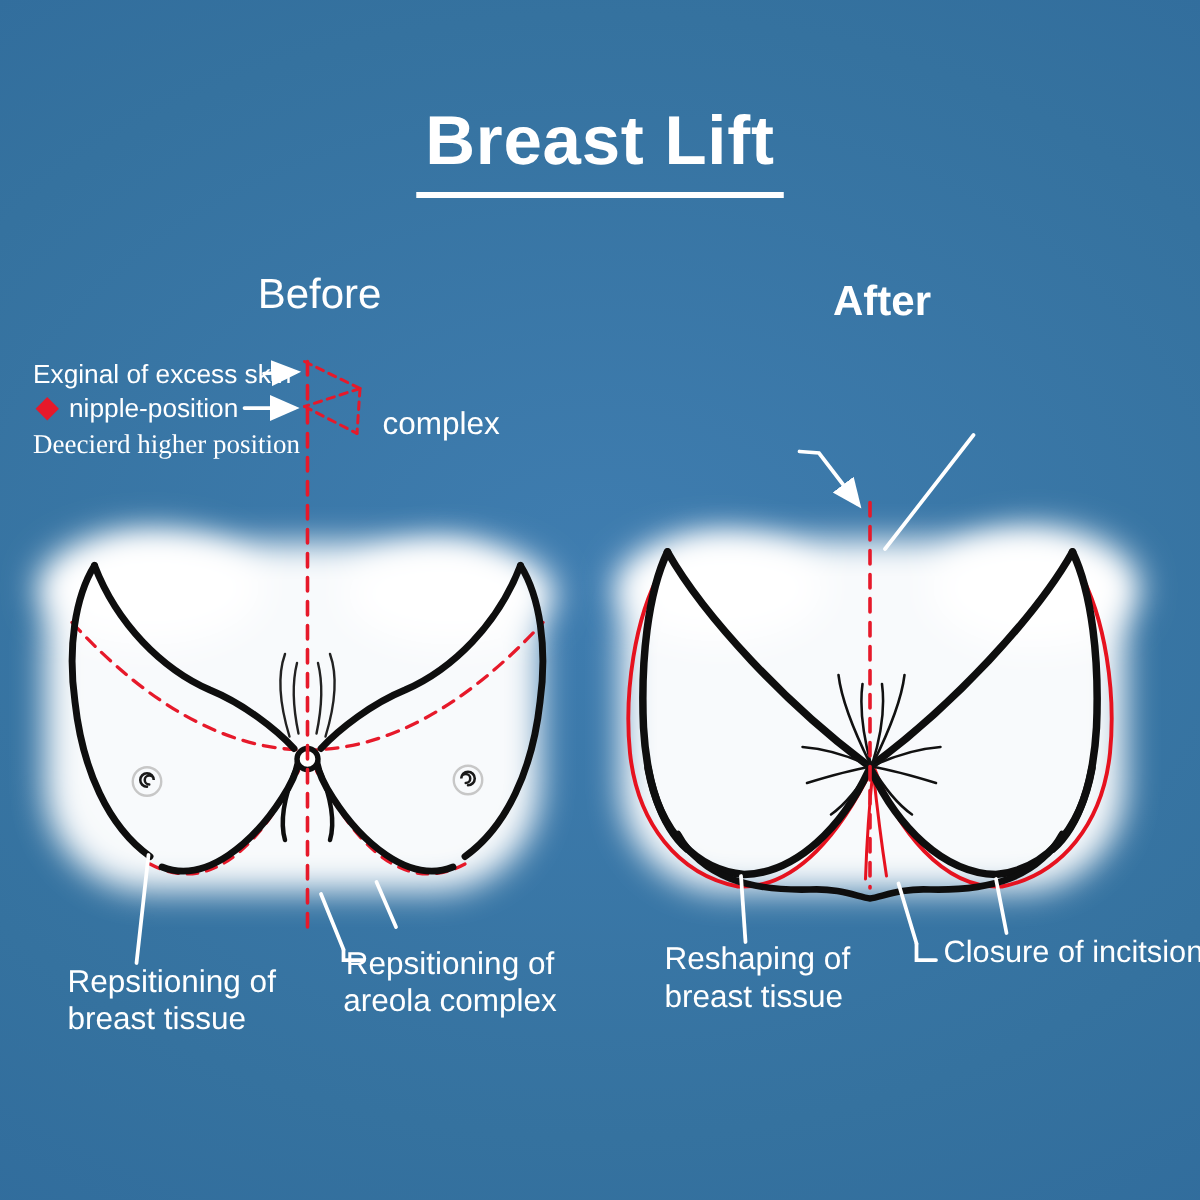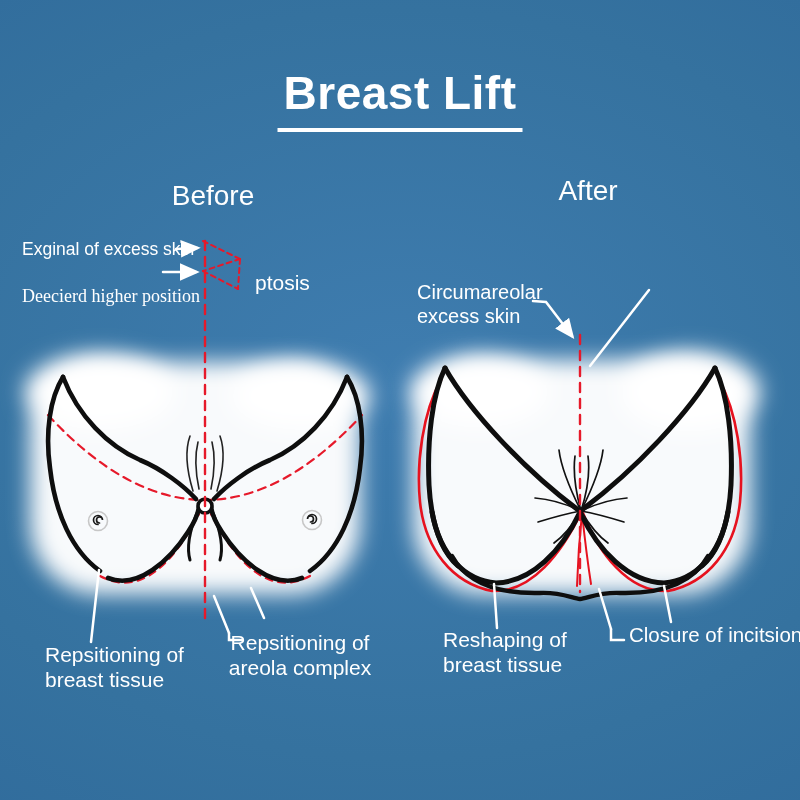--- a/index.html
+++ b/index.html
@@ -16,21 +16,21 @@
   .gfx{position:absolute;left:0;top:0;width:800px;height:800px;}
   .txt{position:absolute;white-space:pre-line;line-height:1.18;color:#fff;}
   .title{
     top:66px;left:50%;transform:translateX(-50%);
     font-size:46px;font-weight:bold;letter-spacing:.5px;
     padding:0 6px 8px 6px;border-bottom:4px solid #fff;
     white-space:nowrap;
   }
   .heading{font-size:28px;transform:translateX(-50%);white-space:nowrap;}
   .h-before{left:213px;top:179px;}
-  .h-after{left:588px;top:174px;}
+  .h-after{left:588px;top:184px;font-weight:bold;}
   .lbl-excess{left:22px;top:239px;font-size:17.5px;white-space:nowrap;}
   .lbl-nipple{left:26px;top:262px;display:flex;align-items:center;gap:9px;font-size:17.5px;white-space:nowrap;}
   .diamond{width:11px;height:11px;background:#e6192a;transform:rotate(45deg);flex:0 0 auto;}
   .lbl-higher{left:22px;top:286px;font-size:18px;white-space:nowrap;font-family:Liberation Serif, serif;}
   .lbl-ptosis{left:255px;top:271px;font-size:21px;}
   .lbl-circum{left:417px;top:281px;font-size:20px;}
   .lbl-repos{left:702px;top:237px;transform:translateX(-50%);font-size:20px;text-align:center;}
   .lbl-breast-tissue{left:45px;top:643px;font-size:21px;}
   .lbl-areola{left:300px;top:631px;transform:translateX(-50%);font-size:21px;text-align:center;}
   .lbl-reshaping{left:443px;top:628px;font-size:21px;}
@@ -159,26 +159,28 @@
     </g>
   </svg>
 
   <div class="txt title">Breast Lift</div>
 
   <div class="txt heading h-before">Before</div>
   <div class="txt heading h-after">After</div>
 
   <div class="txt lbl-excess">Exginal of excess skin</div>
 
+  <div class="txt lbl-nipple">
+    <span class="diamond"></span>
+    <span>nipple-position</span>
+  </div>
 
   <div class="txt lbl-higher">Deecierd higher position</div>
-  <div class="txt lbl-ptosis">ptosis</div>
+  <div class="txt lbl-ptosis">complex</div>
 
-  <div class="txt lbl-circum">Circumareolar
-excess skin</div>
 
   <div class="txt lbl-breast-tissue">Repsitioning of
 breast tissue</div>
   <div class="txt lbl-areola">Repsitioning of
 areola complex</div>
 
   <div class="txt lbl-reshaping">Reshaping of
 breast tissue</div>
   <div class="txt lbl-closure">Closure of incitsions</div>
 

